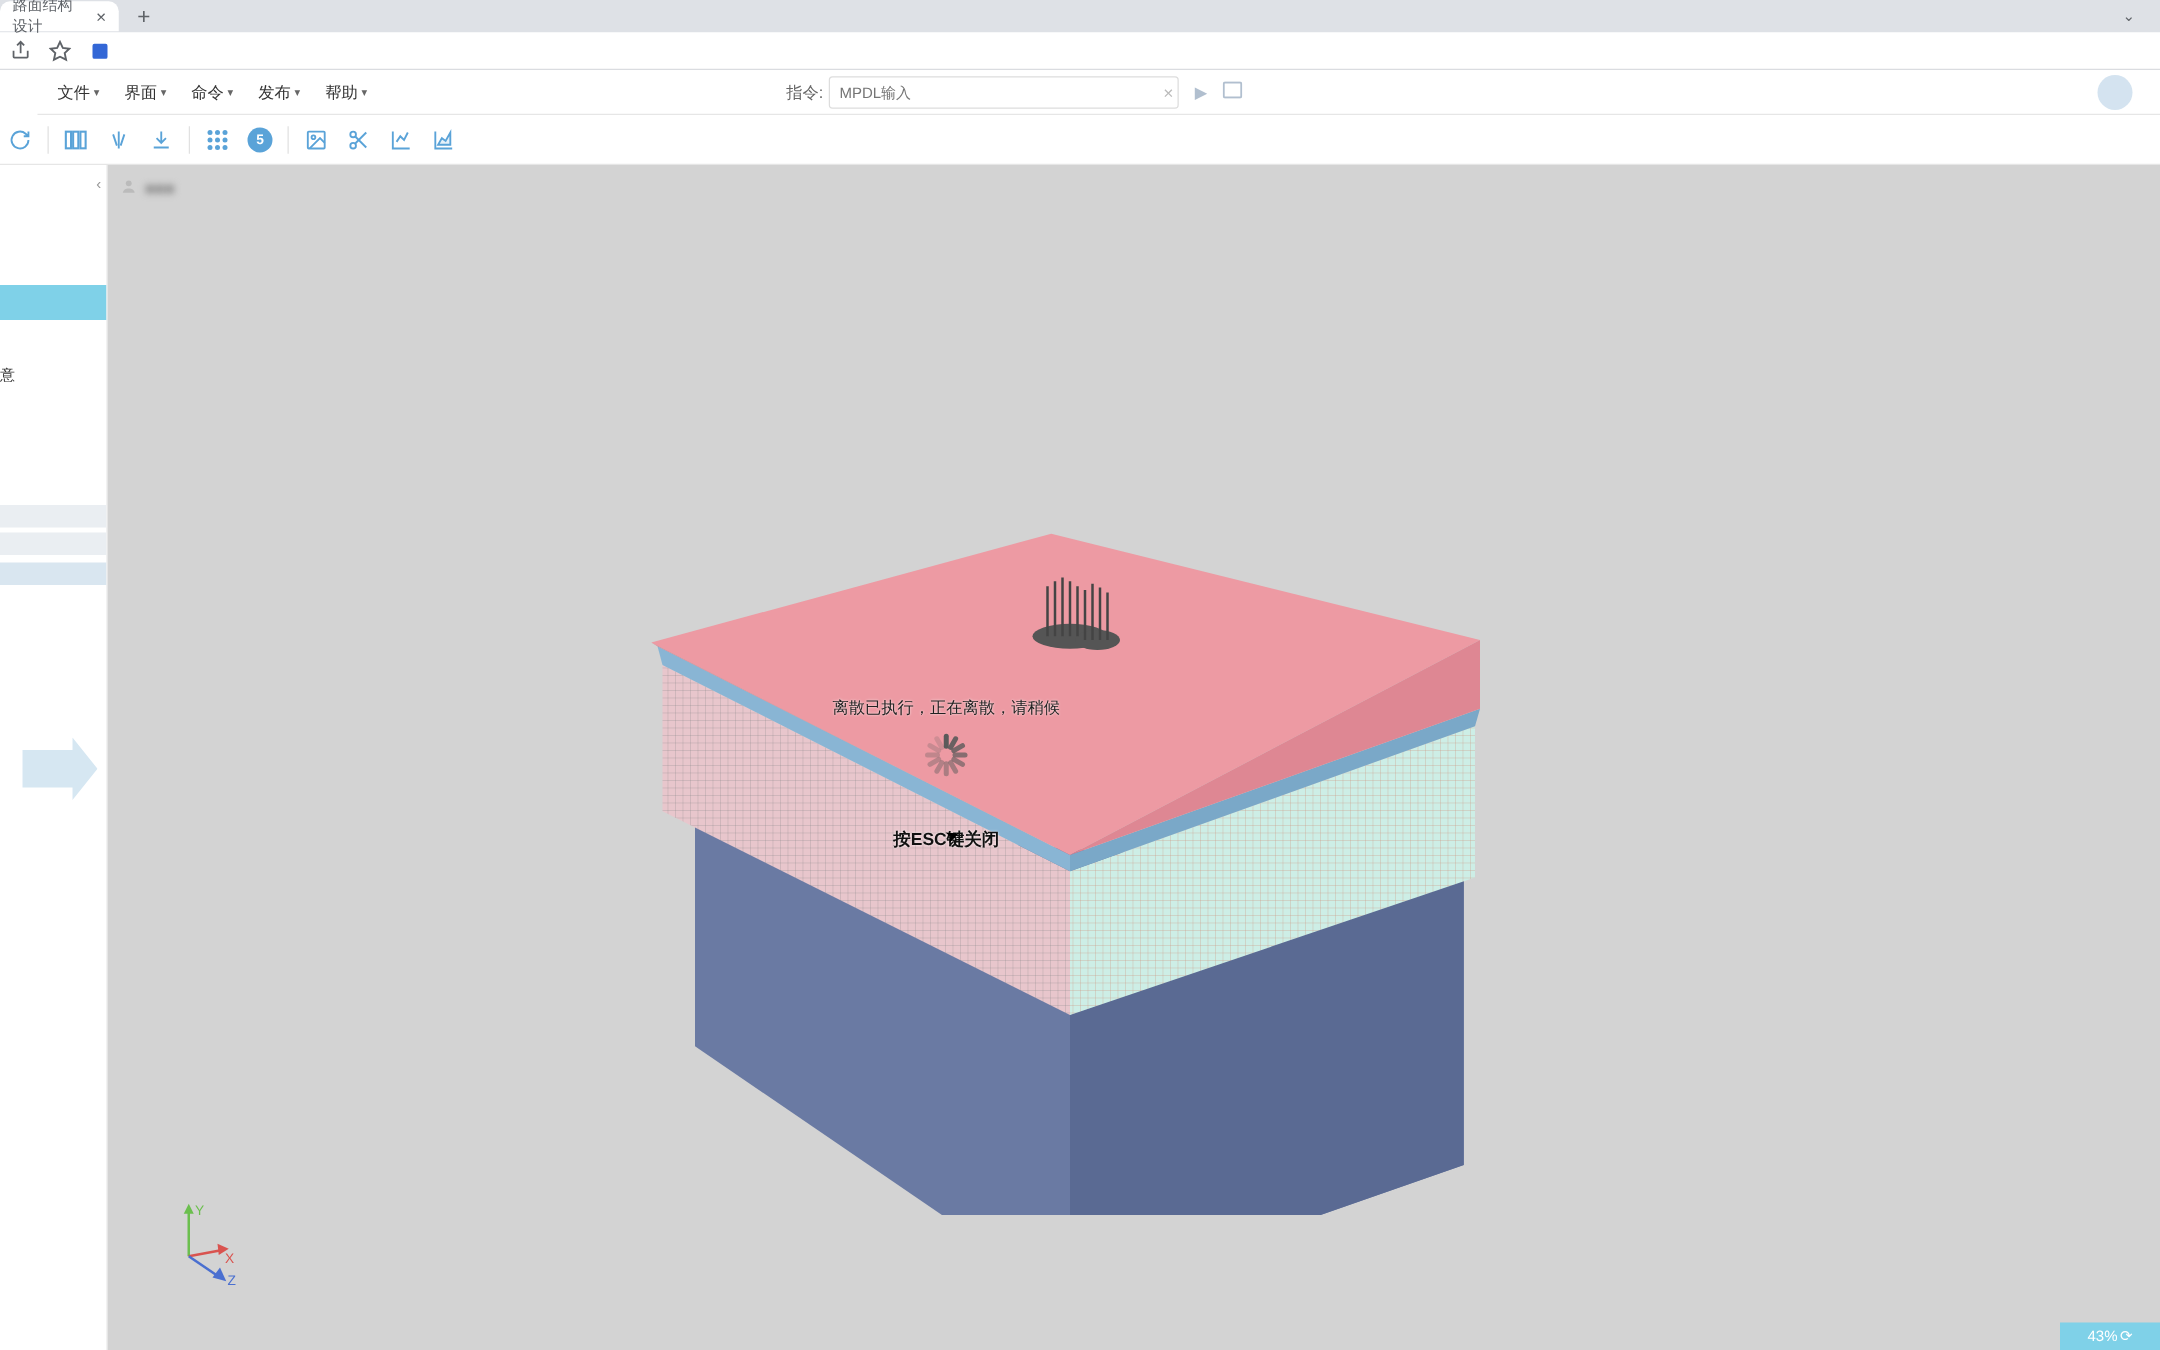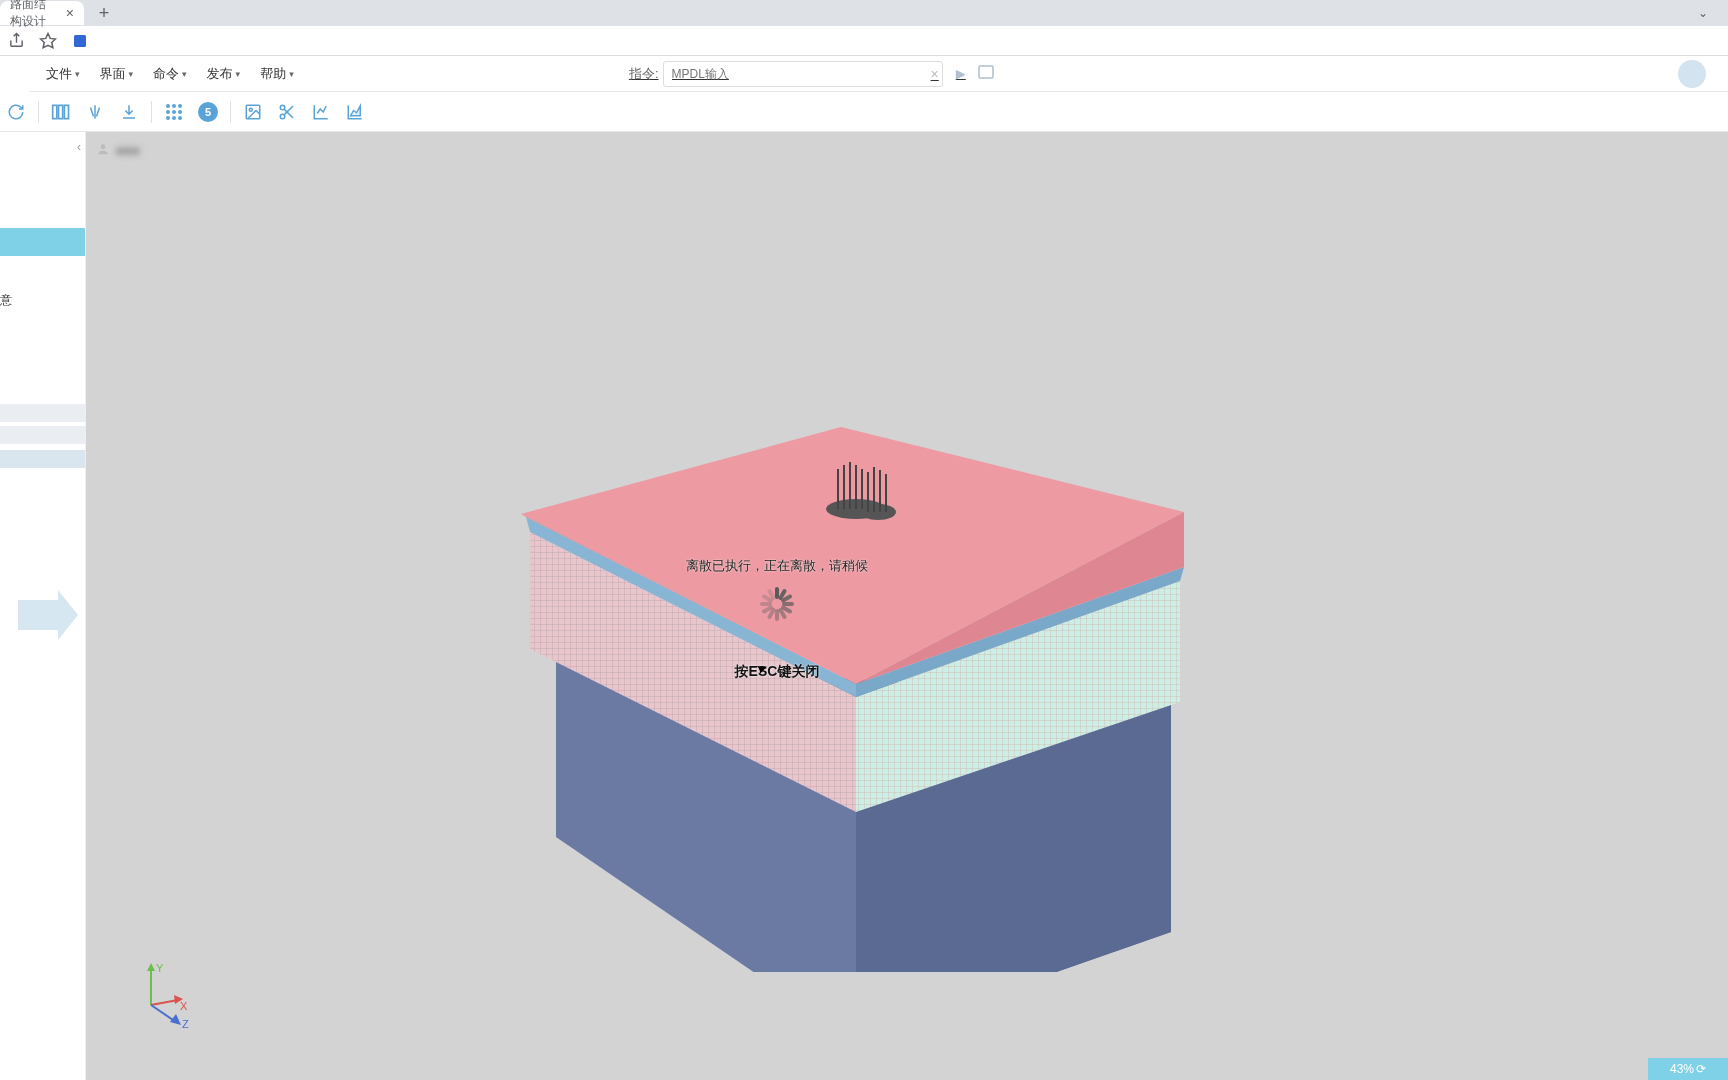--- a/index.html
+++ b/index.html
@@ -1,35 +1,35 @@
 <!DOCTYPE html>
 <html><head>
 <meta charset="utf-8">
 <style>
   * { box-sizing: border-box; margin: 0; padding: 0; }
   body { font-family: "Microsoft YaHei", "PingFang SC", sans-serif; font-size: 13px; color: #333; overflow: hidden; width: 1728px; height: 1080px; background: #fff; }
   
   
   .tab-bar { height: 26px; background: #dee1e6; display: flex; align-items: center; padding-left: 0; }
-  .tab { height: 24px; background: #fff; border-top-left-radius: 8px; border-top-right-radius: 8px; display: flex; align-items: center; padding: 0 10px; font-size: 12px; color: #5f6368; gap: 10px; width: 84px; }
+  .tab { height: 24px; background: #fff; border-top-left-radius: 8px; border-top-right-radius: 8px; display: flex; align-items: center; padding: 0 10px; font-size: 12px; color: #5f6368; gap: 10px; width: 95px; }
   .tab-close { color: #5f6368; font-size: 14px; cursor: pointer; }
   .tab-new { width: 28px; height: 28px; display: flex; align-items: center; justify-content: center; color: #5f6368; font-size: 18px; cursor: pointer; margin-left: 6px; }
   .tab-bar-expand { margin-left: auto; margin-right: 20px; color: #5f6368; font-size: 12px; cursor: pointer; }
 
   
   .address-bar { height: 30px; background: #fff; border-bottom: 1px solid #dadce0; display: flex; align-items: center; padding: 0 8px; }
   .url { flex: 1; color: #5f6368; font-size: 13px; padding-left: 2px; }
   .addr-actions { display: flex; align-items: center; gap: 14px; margin-right: 4px; }
   .addr-icon { color: #5f6368; cursor: pointer; display: inline-flex; }
 
   
   .menu-bar { height: 36px; background: #fff; border-bottom: 1px solid #e6e6e6; display: flex; align-items: center; padding: 0 16px; gap: 20px; margin-left: 30px; }
   .menu-item { font-size: 13px; color: #333; display: flex; align-items: center; gap: 3px; cursor: pointer; }
   .caret { font-size: 9px; color: #666; }
-  .command-area { margin-left: auto; display: flex; align-items: center; gap: 4px; margin-right: 330px; text-decoration: underline; }
+  .command-area { margin-left: auto; display: flex; align-items: center; gap: 4px; margin-right: 330px; }
   .command-label { color: #666; font-size: 13px; }
   .command-input { width: 280px; height: 26px; border: 1px solid #ddd; border-radius: 3px; padding: 0 8px; font-size: 12px; color: #7f1d1d; outline: none; }
   .command-clear { color: #bbb; font-size: 14px; cursor: pointer; padding: 0 4px; position: relative; left: -20px; }
   .command-run { color: #b1bfcf; cursor: pointer; padding: 0 4px; position: relative; left: -15px; }
   .command-open { color: #b1bfcf; cursor: pointer; padding: 0 4px; position: relative; left: -15px; }
   .avatar { width: 28px; height: 28px; border-radius: 50%; background: #d4e3f0; margin-left: auto; margin-right: 6px; }
 
   
   .toolbar { height: 40px; background: #fff; border-bottom: 1px solid #e6e6e6; display: flex; align-items: center; padding: 0 4px; gap: 10px; }
   .tool-btn { width: 24px; height: 24px; display: flex; align-items: center; justify-content: center; color: #5aa3d8; cursor: pointer; }
@@ -47,21 +47,21 @@
   .canvas-area { flex: 1; background: #d3d3d3; position: relative; }
   .breadcrumb { position: absolute; top: 10px; left: 10px; display: flex; align-items: center; gap: 6px; color: #999; font-size: 13px; }
   .crumb-icon { color: #bbb; }
   .crumb-blur { filter: blur(3px); color:#888; }
   
   
   .axis { position: absolute; left: 50px; bottom: 60px; width: 50px; height: 60px; }
   .axis svg { overflow: visible; }
   
   
-  .loading-overlay { position: absolute; top: 425px; left: 580px; display: flex; flex-direction: column; align-items: center; gap: 10px; padding-left: 20px; }
+  .loading-overlay { position: absolute; top: 425px; left: 580px; display: flex; flex-direction: column; align-items: center; gap: 10px; }
   .loading-text { font-size: 13px; color: #222; font-weight: 500; text-shadow: 0 0 2px #fff; }
   .loading-esc { font-size: 14px; color: #111; font-weight: 700; text-shadow: 0 0 2px #fff; margin-top: 30px; }
   .spinner { width: 38px; height: 38px; position: relative; }
   .spinner div { position: absolute; left: 17px; top: 2px; width: 4px; height: 12px; background: #5a5a5a; border-radius: 2px; transform-origin: 2px 17px; }
   
   
   .cursor { position:absolute; top: 528px; left: 670px; font-size:14px; color:#000; transform: rotate(-20deg); }
 
   
   .progress { position: absolute; bottom: 0; right: 0; height: 22px; width: 80px; background: #7fd1e8; color: #fff; font-size: 12px; display: flex; align-items: center; justify-content: center; gap:2px; }

